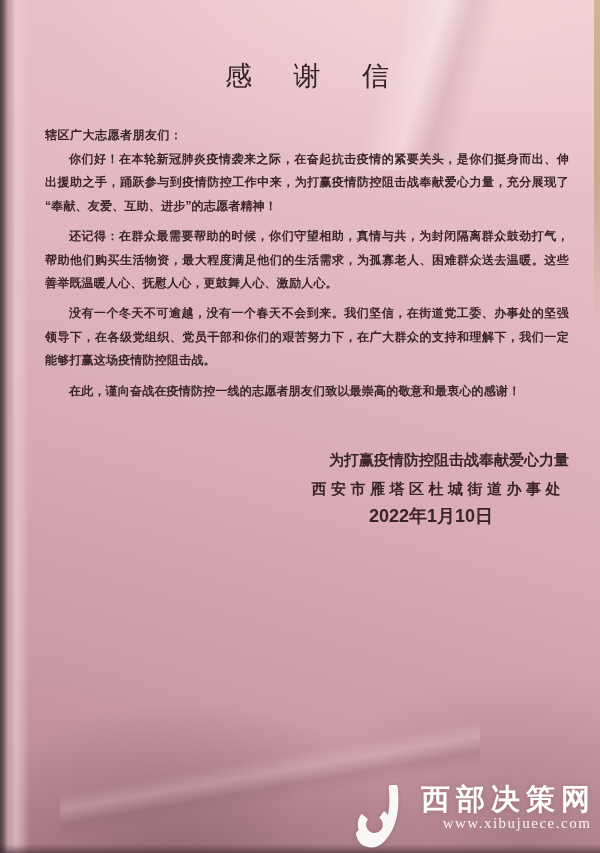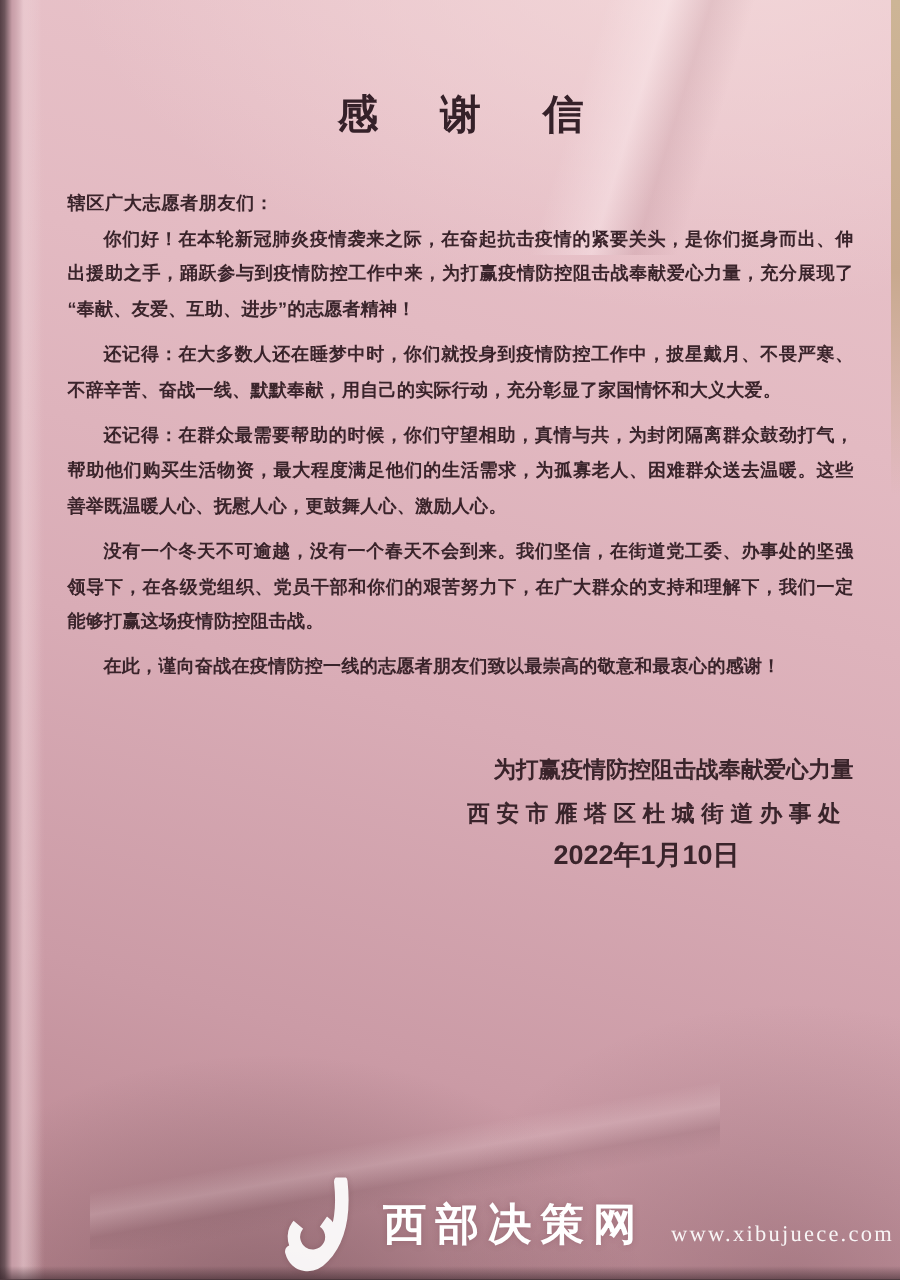--- a/index.html
+++ b/index.html
@@ -23,35 +23,35 @@
     background:linear-gradient(0deg,rgba(52,34,40,.55),rgba(52,34,40,0));}
   .crease-tr{position:absolute;top:0;right:0;width:360px;height:170px;pointer-events:none;
     background:linear-gradient(107deg,rgba(255,255,255,0) 40%,rgba(255,242,244,.38) 50%,rgba(176,128,138,.22) 57%,rgba(255,255,255,0) 64%);}
   .crease-left{position:absolute;left:4px;top:0;bottom:0;width:24px;pointer-events:none;
     background:linear-gradient(90deg,rgba(110,78,85,.30) 0%,rgba(255,246,247,.30) 45%,rgba(255,255,255,0) 100%);}
   .crease-bottom{position:absolute;left:60px;bottom:20px;width:420px;height:120px;pointer-events:none;
     background:linear-gradient(170deg,rgba(255,255,255,0) 42%,rgba(246,226,229,.22) 50%,rgba(120,84,92,.16) 58%,rgba(255,255,255,0) 66%);}
 
   
   .letter{position:absolute;inset:0;padding:58px 31px 0 45px;color:#3a242b;}
-  .title{text-align:center;font-size:27px;font-weight:bold;color:#352129;
+  .title{text-align:center;font-size:27px;font-weight:normal;color:#352129;
          letter-spacing:17px;text-indent:17px;margin:0 0 33px 0;}
   .salutation{font-size:12px;font-weight:700;margin:0 0 4px 0;letter-spacing:.5px;}
   .para{font-size:12px;line-height:23.4px;font-weight:600;text-align:justify;
         text-indent:2em;margin:0 0 7px 0;letter-spacing:.2px;}
   .signature{margin-top:42px;text-align:right;font-size:15px;font-weight:700;line-height:29px;}
   .sig-2{letter-spacing:4.5px;padding-right:4px;}
   .date{text-align:right;padding-right:76px;font-size:18px;font-weight:700;margin-top:1px;}
 
   
   .watermark{position:absolute;right:4px;bottom:2px;display:flex;align-items:flex-end;
              color:#fff;pointer-events:none;}
   .wm-logo{width:74px;height:66px;margin-right:4px;opacity:.93;
            filter:drop-shadow(0 0 2px rgba(110,65,75,.35));}
-  .wm-right{display:flex;align-items:flex-end;padding-bottom:19px;}
+  .wm-right{display:flex;flex-direction:column;align-items:center;padding-bottom:19px;}
   .wm-name{font-size:29px;font-weight:bold;letter-spacing:6px;line-height:30px;
            text-shadow:0 0 4px rgba(120,70,80,.35);}
   .wm-url{font-family:Liberation Serif, serif;font-size:15px;
           letter-spacing:1.5px;opacity:.92;line-height:18px;margin-left:17px;}
 </style>
 </head>
 <body>
 
 <div class="photo">
 
@@ -61,21 +61,20 @@
   <div class="edge-left"></div>
   <div class="edge-right-top"></div>
   <div class="edge-bottom"></div>
 
   <div class="letter">
     <h1 class="title">感 谢 信</h1>
 
     <div class="salutation">辖区广大志愿者朋友们：</div>
 
     <p class="para">你们好！在本轮新冠肺炎疫情袭来之际，在奋起抗击疫情的紧要关头，是你们挺身而出、伸出援助之手，踊跃参与到疫情防控工作中来，为打赢疫情防控阻击战奉献爱心力量，充分展现了“奉献、友爱、互助、进步”的志愿者精神！</p>
-    <p class="para">还记得：在大多数人还在睡梦中时，你们就投身到疫情防控工作中，披星戴月、不畏严寒、不辞辛苦、奋战一线、默默奉献，用自己的实际行动，充分彰显了家国情怀和大义大爱。</p>
     <p class="para">还记得：在群众最需要帮助的时候，你们守望相助，真情与共，为封闭隔离群众鼓劲打气，帮助他们购买生活物资，最大程度满足他们的生活需求，为孤寡老人、困难群众送去温暖。这些善举既温暖人心、抚慰人心，更鼓舞人心、激励人心。</p>
     <p class="para">没有一个冬天不可逾越，没有一个春天不会到来。我们坚信，在街道党工委、办事处的坚强领导下，在各级党组织、党员干部和你们的艰苦努力下，在广大群众的支持和理解下，我们一定能够打赢这场疫情防控阻击战。</p>
     <p class="para">在此，谨向奋战在疫情防控一线的志愿者朋友们致以最崇高的敬意和最衷心的感谢！</p>
 
     <div class="signature">
       <div class="sig-1">为打赢疫情防控阻击战奉献爱心力量</div>
       <div class="sig-2">西安市雁塔区杜城街道办事处</div>
     </div>
     <div class="date">2022年1月10日</div>
   </div>

